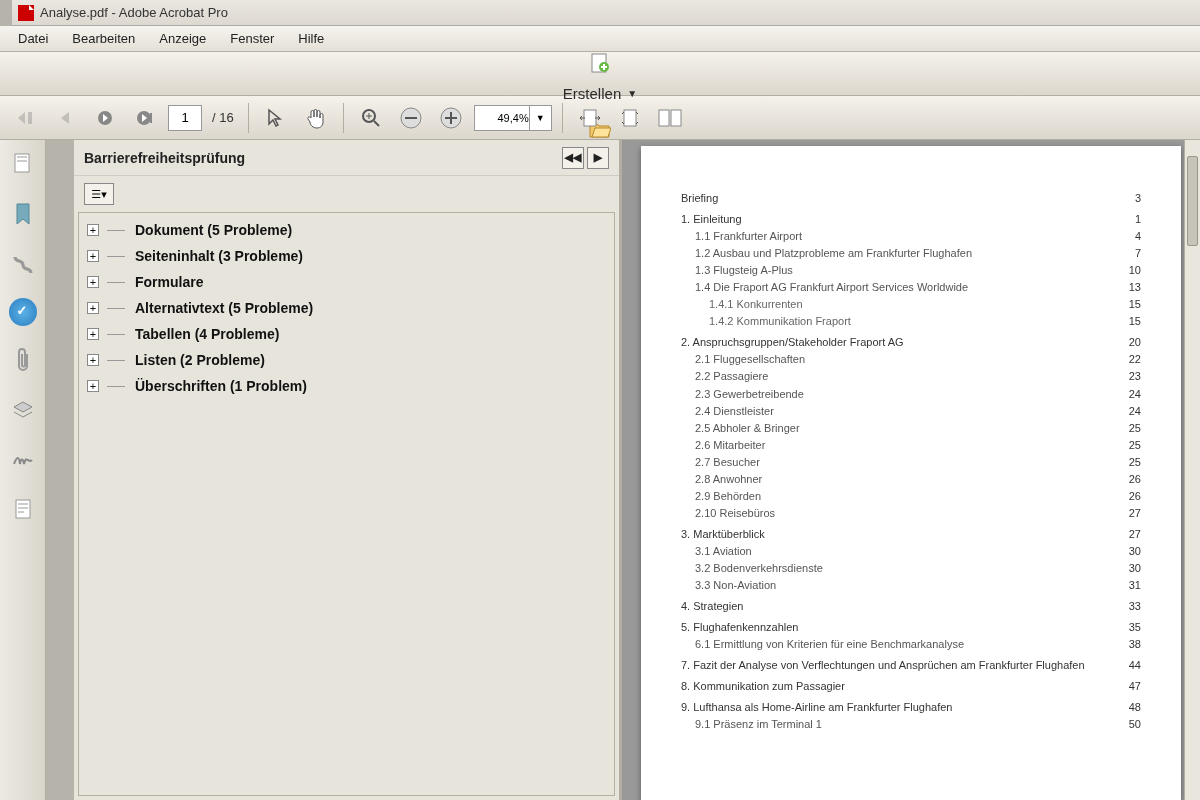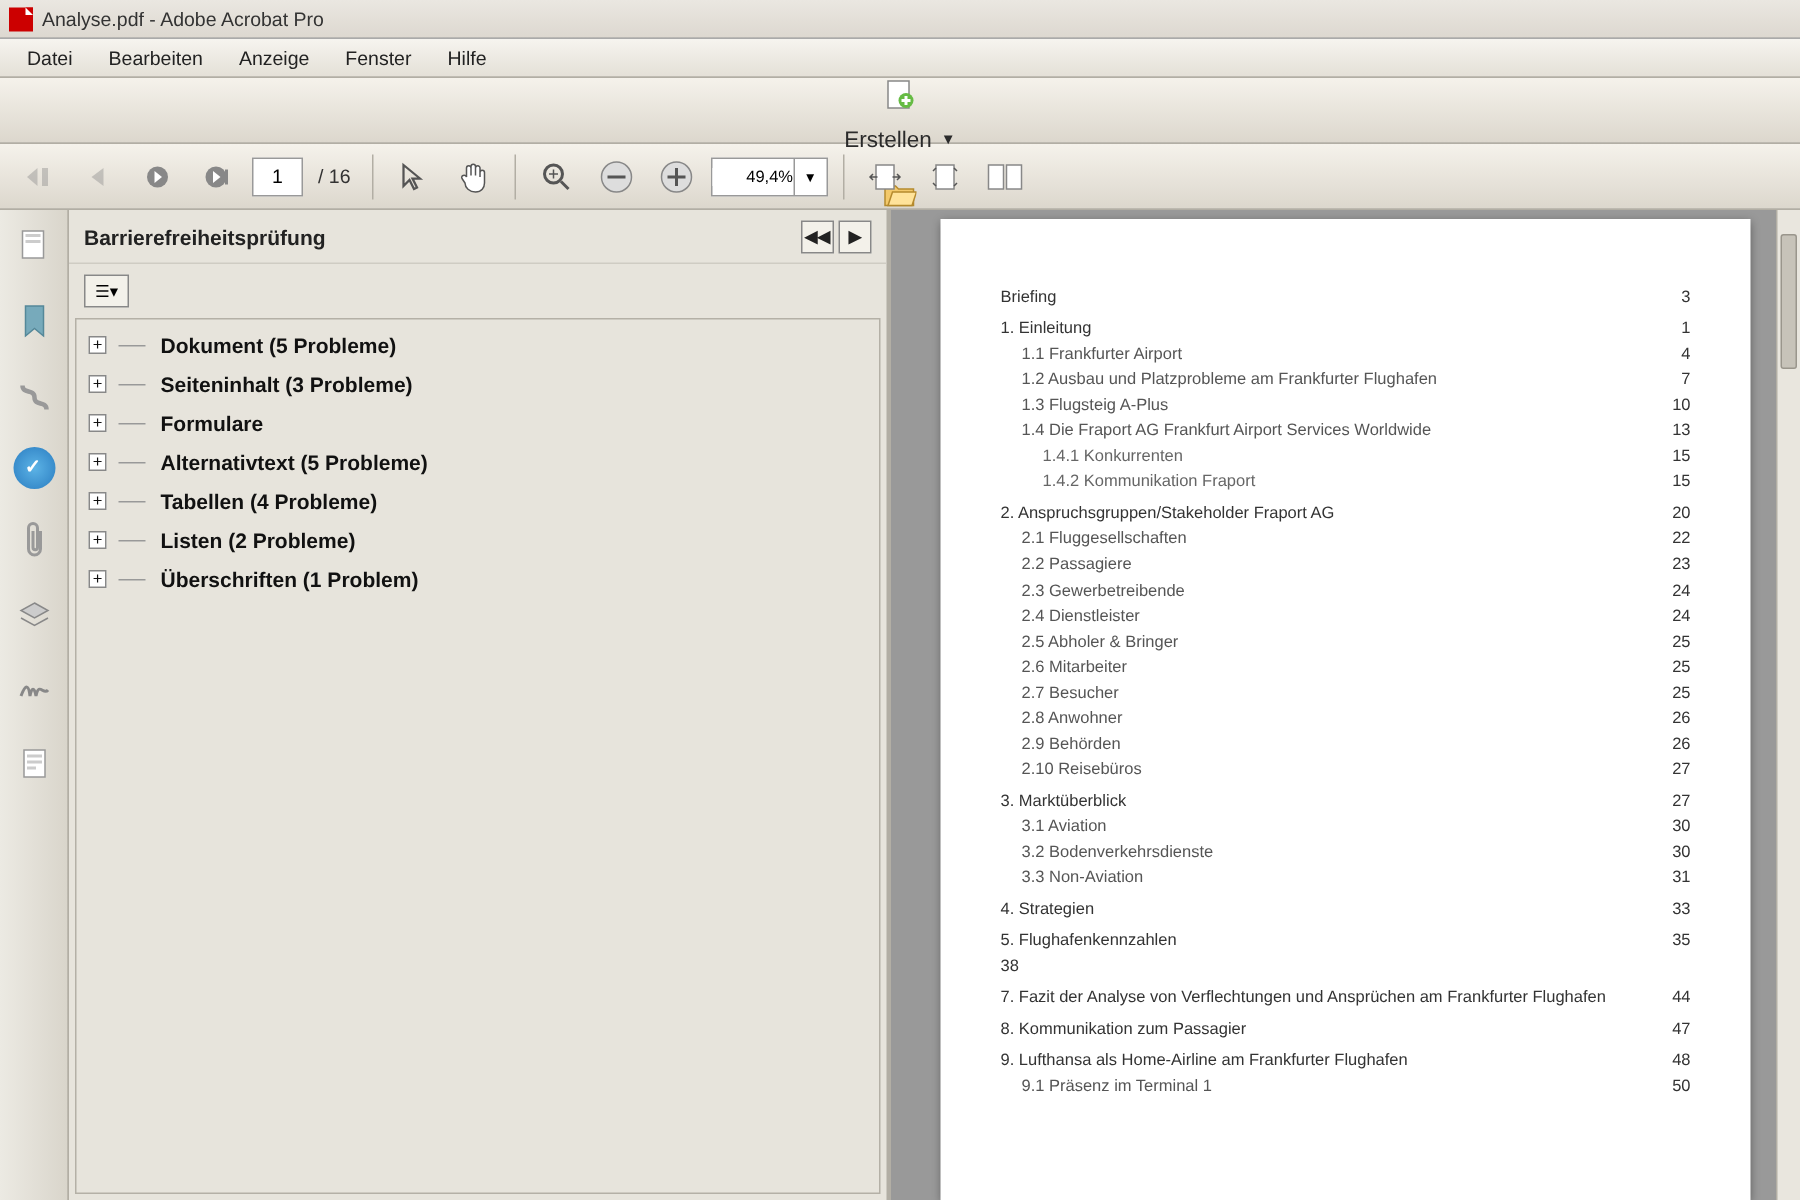--- a/index.html
+++ b/index.html
@@ -1,19 +1,19 @@
 <!DOCTYPE html>
 <html><head>
 <meta charset="utf-8">
 <style>
 * { margin: 0; padding: 0; box-sizing: border-box; font-family: "Segoe UI", Tahoma, sans-serif; }
 body { background: #b6b3ab; width: 1200px; height: 800px; overflow: hidden; }
 
 
-.titlebar { height: 26px; background: linear-gradient(#eae7e1,#ddd8d0); display: flex; align-items: center; padding-left: 6px; font-size: 13px; color: #333; border-bottom: 1px solid #aaa; }
+.titlebar { height: 26px; background: linear-gradient(#eae7e1,#ddd8d0); display: flex; align-items: center; padding-left: 6px; font-size: 13px; color: #333; border-bottom: 1px solid #aaa; margin-left: 12px; }
 .titlebar .pdf-ico { width: 16px; height: 16px; background: #c00; margin-right: 6px; position: relative; }
 .titlebar .pdf-ico::after{content:"";position:absolute;top:0;right:0;border-left:5px solid #fff;border-top:5px solid #c00;}
 
 
 .menubar { height: 26px; background: linear-gradient(#f6f4ef,#e4e0d7); display: flex; align-items: center; padding-left: 6px; border-bottom: 1px solid #b2aea4; font-size: 13px; color: #222;}
 .menubar span { padding: 4px 12px; cursor: default; }
 
 
 .toolbar { height: 44px; background: linear-gradient(#f5f2eb,#dcd7cd); border-bottom: 1px solid #b2aea4; display: flex; align-items: center; padding: 0 8px; gap: 6px; flex-direction: column; }
 .toolbar2 { height: 44px; background: linear-gradient(#f5f2eb,#dcd7cd); border-bottom: 1px solid #b2aea4; display: flex; align-items: center; padding: 0 8px; gap: 6px; }
@@ -29,21 +29,21 @@
 
 
 .main { display:flex; height: calc(800px - 26px - 26px - 44px - 44px); }
 
 .leftrail { width: 46px; background: linear-gradient(to right,#eceae3,#d9d5cb); border-right:1px solid #b2aea4; display:flex; flex-direction:column; align-items:center; padding-top:8px; gap:18px;}
 .railbtn{width:32px;height:32px;display:flex;align-items:center;justify-content:center;color:#666;border-radius:3px;}
 .railbtn.accessibility{background:radial-gradient(circle,#5cb3e6,#2a7cc0);border-radius:50%;width:28px;height:28px;position:relative;}
 .railbtn.accessibility::after{content:"✓";color:#fff;font-size:13px;font-weight:bold;position:absolute;top:5px;left:8px;}
 
 
-.panel { width: 548px; background:#e7e4dc; border-right:3px solid #b2aea4; display:flex; flex-direction:column;}
+.panel { width: 548px; background:#e7e4dc; border-right:3px solid #b2aea4; display:flex; flex-direction:column;margin-left:28px;}
 .panelhdr{height:36px;display:flex;align-items:center;padding:0 10px;font-size:14px;font-weight:bold;color:#222;border-bottom:1px solid #cfccc3;}
 .panelhdr .spacer{flex:1;}
 .navsq{width:22px;height:22px;border:1px solid #888;background:#f3f1ea;display:flex;align-items:center;justify-content:center;font-size:11px;margin-left:3px;}
 .panelopts{height:36px;display:flex;align-items:center;padding:0 10px;}
 .optbtn{width:30px;height:22px;border:1px solid #888;background:#f3f1ea;display:flex;align-items:center;justify-content:center;font-size:11px;}
 .treebox{flex:1;background:#e7e4dc;margin:0 4px 4px 4px;border:1px solid #b4b0a6;padding:4px 0;}
 .treeitem{display:flex;align-items:center;height:26px;padding-left:8px;font-size:14px;color:#111;}
 .plusminus{width:12px;height:12px;border:1px solid #888;display:flex;align-items:center;justify-content:center;font-size:11px;line-height:1;margin-right:8px;background:#fff;}
 .dash{width:18px;height:1px;background:#999;margin-right:10px;}
 .treeitem b{font-weight:bold;}
@@ -483,20 +483,21 @@
           </div>
           <div class="tocrow lvl1">
             <span class="t">4. Strategien</span>
             <span class="p">33</span>
           </div>
           <div class="tocrow lvl1">
             <span class="t">5. Flughafenkennzahlen</span>
             <span class="p">35</span>
           </div>
           <div class="tocrow lvl2">
+            <span class="t">6.1 Ermittlung von Kriterien für eine Benchmarkanalyse</span>
             <span class="p">38</span>
           </div>
           <div class="tocrow lvl1">
             <span class="t">7. Fazit der Analyse von Verflechtungen und Ansprüchen am Frankfurter Flughafen</span>
             <span class="p">44</span>
           </div>
           <div class="tocrow lvl1">
             <span class="t">8. Kommunikation zum Passagier</span>
             <span class="p">47</span>
           </div>

